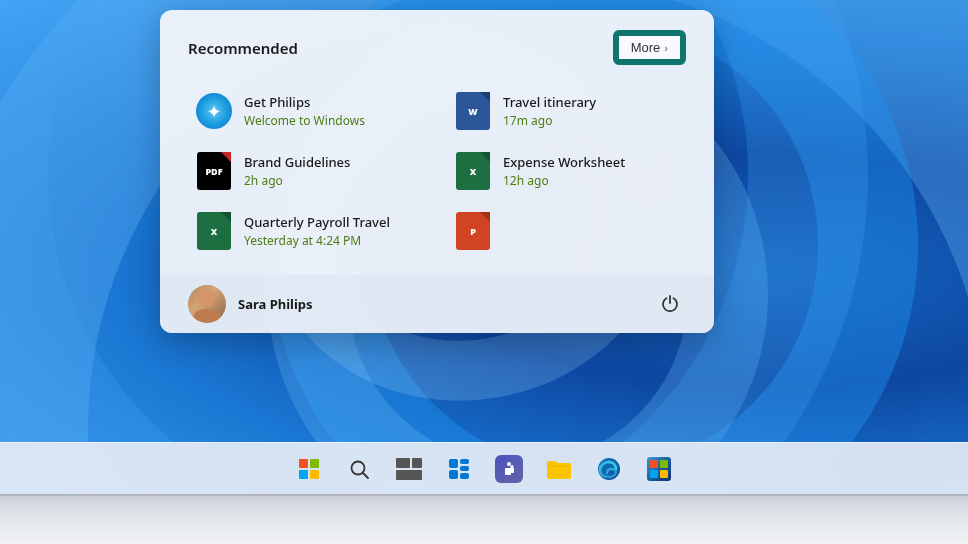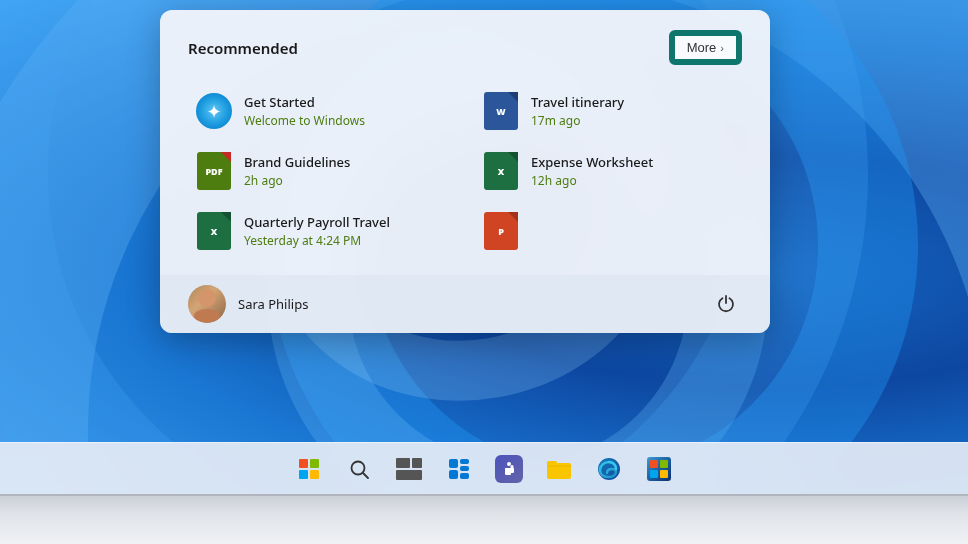--- a/index.html
+++ b/index.html
@@ -74,21 +74,21 @@
       top: 50px;
       right: 300px;
       transform: rotate(-10deg);
     }
 
     
     .start-menu {
       position: absolute;
       top: 10px;
       left: 160px;
-      width: 610px;
+      width: 554px;
       background: rgba(240, 244, 250, 0.96);
       backdrop-filter: blur(20px);
       border-radius: 12px;
       box-shadow: 0 8px 32px rgba(0,0,0,0.25);
       overflow: hidden;
     }
 
     .recommended-section {
       padding: 20px 28px 16px;
     }
@@ -223,21 +223,21 @@
       width: 26px;
       height: 14px;
       border-radius: 50% 50% 0 0;
       background: #c07a50;
       bottom: 0px;
       left: 6px;
     }
 
     .user-name {
       font-size: 13px;
-      font-weight: 400;
+      font-weight: 700;
       color: #1a1a1a;
     }
 
     .power-button {
       width: 32px;
       height: 32px;
       border-radius: 50%;
       display: flex;
       align-items: center;
       justify-content: center;
@@ -308,21 +308,21 @@
 
     .win11-logo div:nth-child(1) { background: #f25022; }
     .win11-logo div:nth-child(2) { background: #7fba00; }
     .win11-logo div:nth-child(3) { background: #00a4ef; }
     .win11-logo div:nth-child(4) { background: #ffb900; }
 
     
     .icon-pdf {
       width: 34px;
       height: 38px;
-      background: #4d7c0f;
+      background: #000000;
       border-radius: 3px;
       display: flex;
       align-items: center;
       justify-content: center;
       color: white;
       font-size: 9px;
       font-weight: 700;
       position: relative;
     }
 
@@ -484,21 +484,21 @@
       </button>
     </div>
 
     <div class="recommended-grid">
 
       <div class="rec-item">
         <div class="rec-icon">
           <div class="icon-getstarted">✦</div>
         </div>
         <div class="rec-info">
-          <span class="rec-name">Get Started</span>
+          <span class="rec-name">Get Philips</span>
           <span class="rec-meta">Welcome to Windows</span>
         </div>
       </div>
 
       <div class="rec-item">
         <div class="rec-icon">
           <div class="icon-docx">
             <span class="icon-label">W</span>
           </div>
         </div>

